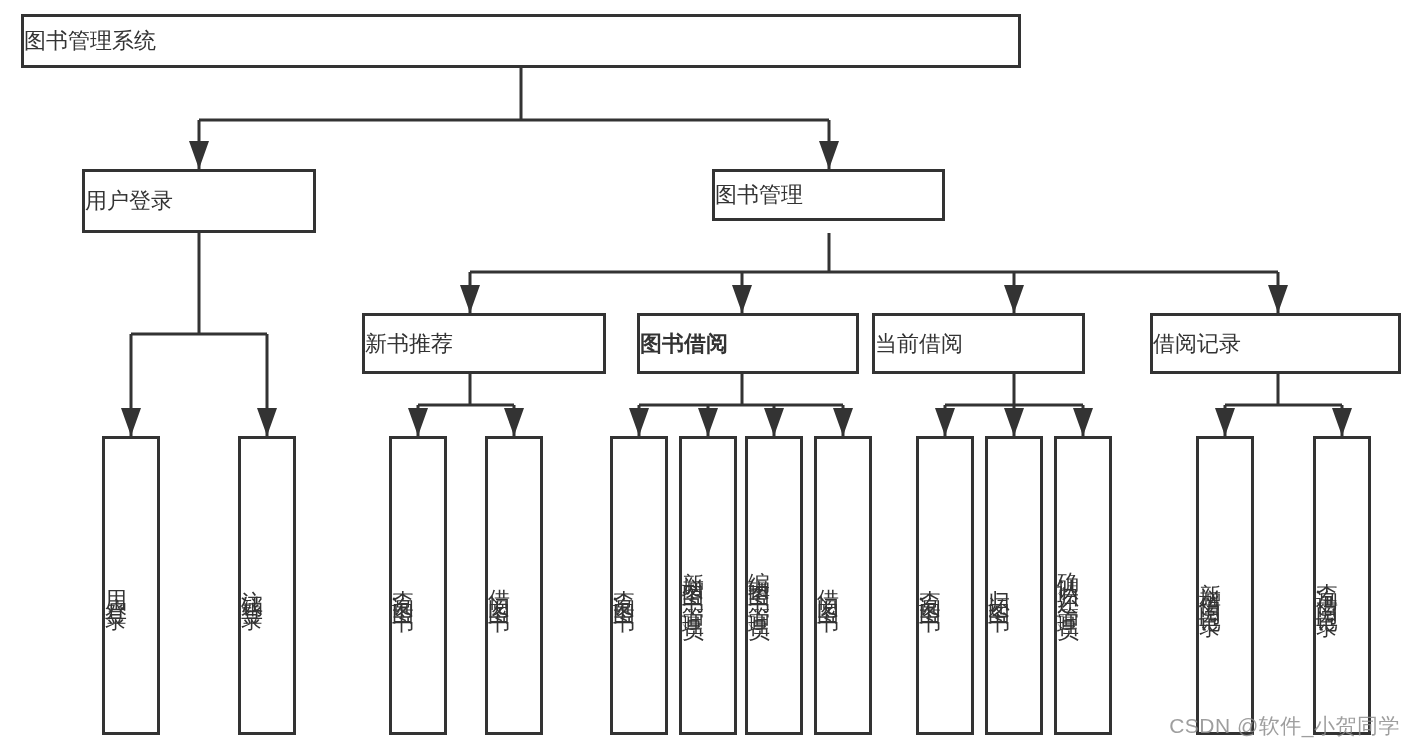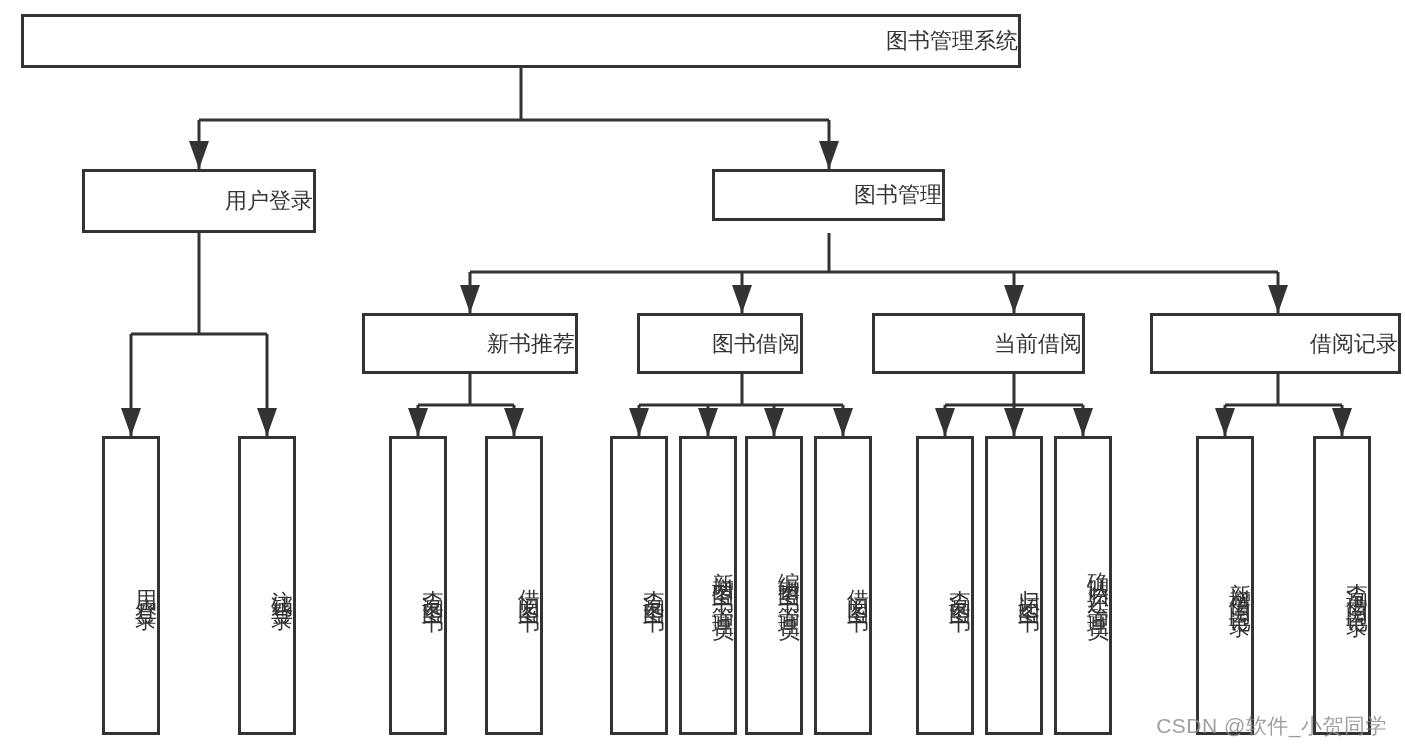--- a/index.html
+++ b/index.html
@@ -23,44 +23,44 @@
     z-index: 1;
   }
   .node {
     position: absolute;
     box-sizing: border-box;
     background: #ffffff;
     border: 3px solid #333333;
     color: #333333;
     display: flex;
     align-items: center;
-    justify-content: flex-end;
+    justify-content: flex-start;
     z-index: 2;
     font-size: 22px;
     line-height: 1;
     white-space: nowrap;
   }
   .root  { left: 21px;  top: 14px;  width: 1000px; height: 54px; }
   .l2a   { left: 82px;  top: 169px; width: 234px;  height: 64px; }
   .l2b   { left: 712px; top: 169px; width: 233px;  height: 52px; }
   .l3    { top: 313px; height: 61px; }
-  .l3a   { left: 362px;  width: 216px; }
-  .l3b   { left: 637px;  width: 166px; }
+  .l3a   { left: 362px;  width: 244px; }
+  .l3b   { left: 637px;  width: 222px; font-weight: bold; }
   .l3c   { left: 872px;  width: 213px; }
   .l3d   { left: 1150px; width: 251px; }
   .leaf  { top: 436px; width: 58px; height: 299px; font-size: 22px; }
   .vtext {
     writing-mode: vertical-rl;
     text-orientation: mixed;
     letter-spacing: 7px;
     white-space: nowrap;
   }
   .watermark {
     position: absolute;
-    right: 18px;
+    right: 5px;
     top: 712px;
     z-index: 5;
     font-size: 21px;
     color: #8e8e8e;
     opacity: 0.85;
     letter-spacing: 0.5px;
     white-space: nowrap;
   }
 </style>
 </head>

